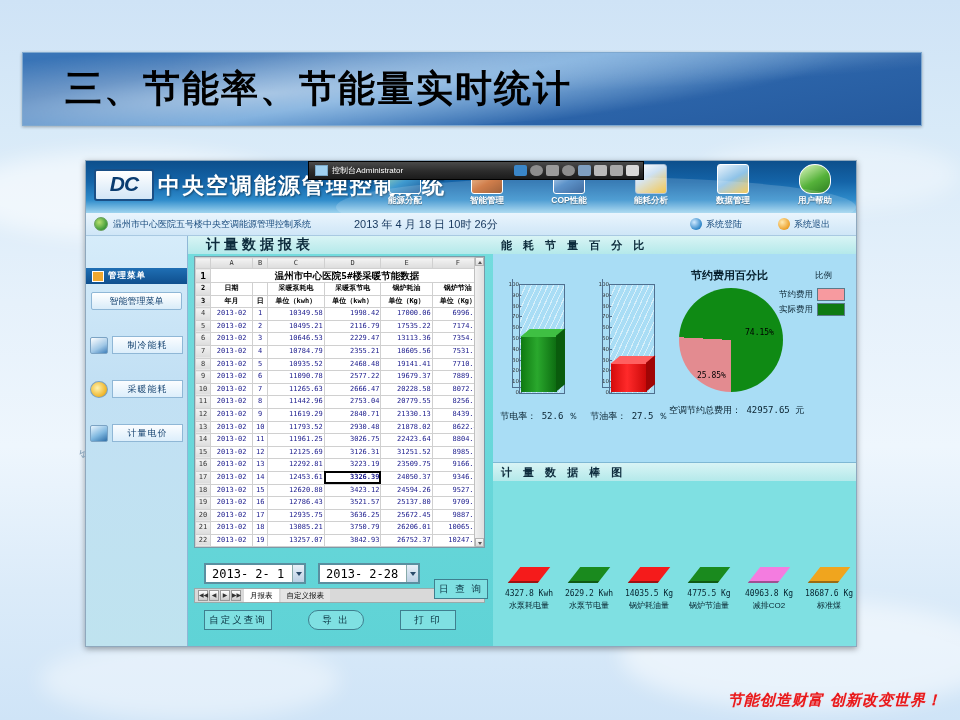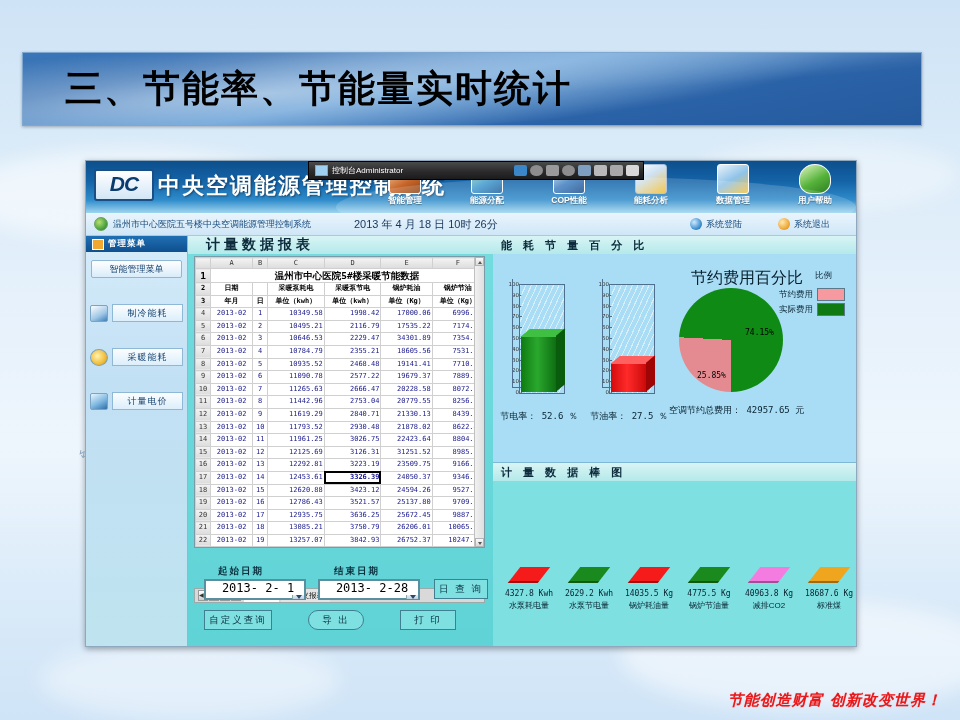--- a/index.html
+++ b/index.html
@@ -93,21 +93,21 @@
   .dot-blue{background:radial-gradient(circle at 35% 35%,#cfe9ff,#2f86c8 70%,#1a5e96);}
   .dot-orange{background:radial-gradient(circle at 35% 35%,#ffe9b0,#eca028 70%,#b96f10);}
 
   
   .app-body{position:relative;height:411px;display:flex;background:#bfe9ea;}
 
   
   .sidebar{width:101px;background:linear-gradient(180deg,#d6ecfa,#c2e0f4 35%,#bfe3ef 100%);
      border-right:1px solid #8fb7d6;position:relative;}
   .side-head{height:16px;background:linear-gradient(180deg,#1f6fb4,#0f4f8e);
-     display:flex;align-items:center;gap:4px;padding-left:6px;}
+     display:flex;align-items:center;gap:4px;padding-left:6px;margin-top:32px;}
   .side-head .sh-ico{width:10px;height:9px;background:#f0a830;border:1px solid #fff;}
   .side-head .sh-txt{color:#fff;font-size:8.5px;font-weight:bold;letter-spacing:1px;}
   .side-sub{margin:8px 5px 0;height:16px;border:1px solid #8fb7d6;border-radius:2px;
      background:linear-gradient(180deg,#ffffff,#d9ecf9);
      font-size:9px;color:#12406e;display:flex;align-items:center;justify-content:center;}
   .side-item{display:flex;align-items:center;gap:4px;margin:26px 4px 0;}
   .side-ico{width:16px;height:15px;border:1px solid #7ba3c4;border-radius:2px;flex:none;}
   .si-1{background:linear-gradient(150deg,#ffffff,#9fc7e6 60%,#3f7fba);}
   .si-2{background:radial-gradient(circle at 40% 40%,#fff3b0,#f0b830 65%,#c48810);border-radius:50%;}
   .si-3{background:linear-gradient(150deg,#eaf6ff,#7fb8e0 55%,#2f6fa8);}
@@ -177,21 +177,21 @@
   .g-bar .front{position:absolute;bottom:0;left:0;width:100%;height:100%;}
   .g-bar .top{position:absolute;left:4px;top:-7px;width:100%;height:8px;transform:skewX(-50deg);}
   .g-bar .side{position:absolute;right:-8px;bottom:4px;width:9px;height:100%;transform:skewY(-40deg);}
   .g-axis{position:absolute;left:0;top:6px;height:108px;width:16px;}
   .g-tick{position:absolute;right:0;font-size:5.5px;color:#333;transform:translateY(-50%);
      font-family:"DejaVu Sans","Liberation Sans",sans-serif;}
   .g-tick:after{content:"";position:absolute;right:-3px;top:50%;width:3px;height:1px;background:#4f6f8f;}
   .g-cap{position:absolute;top:132px;left:-12px;width:96px;text-align:center;font-size:9px;color:#07202e;
      white-space:nowrap;font-family:"DejaVu Sans Mono","Liberation Mono",monospace;}
 
-  .pie-title{position:absolute;font-size:16px;font-weight:normal;color:#07202e;white-space:nowrap;}
+  .pie-title{position:absolute;font-size:11px;font-weight:bold;color:#07202e;white-space:nowrap;}
   .pie{position:absolute;width:104px;height:104px;border-radius:50%;overflow:hidden;
      background:conic-gradient(from 180deg,#e38b90 0deg 93.06deg,#0f8a14 93.06deg 360deg);}
   .pie-lbl{position:absolute;font-size:8px;color:#000;font-family:"DejaVu Sans Mono","Liberation Mono",monospace;}
   .legend-t{position:absolute;font-size:8.5px;color:#07202e;}
   .leg-row{position:absolute;display:flex;align-items:center;gap:4px;font-size:8.5px;color:#07202e;white-space:nowrap;}
   .leg-sw{width:26px;height:11px;border:1px solid #5a7a8a;}
   .total-txt{position:absolute;font-size:9px;color:#07202e;white-space:nowrap;
      font-family:"DejaVu Sans Mono","Liberation Mono",monospace;}
 
   .mbar{position:absolute;width:60px;text-align:center;}
@@ -233,26 +233,26 @@
       <span></span>
       <span></span>
     </span>
   </div>
 
   <div class="app-header">
     <div class="logo">DC</div>
     <div class="sys-title">中央空调能源管理控制系统</div>
     <div class="nav">
       <div class="nav-item">
+        <div class="nav-ico ic-b"></div>
+        <div class="nav-lbl">能源分配</div>
+      </div>
+      <div class="nav-item">
         <div class="nav-ico ic-a"></div>
         <div class="nav-lbl">智能管理</div>
-      </div>
-      <div class="nav-item">
-        <div class="nav-ico ic-b"></div>
-        <div class="nav-lbl">能源分配</div>
       </div>
       <div class="nav-item">
         <div class="nav-ico ic-c"></div>
         <div class="nav-lbl">COP性能</div>
       </div>
       <div class="nav-item">
         <div class="nav-ico ic-d"></div>
         <div class="nav-lbl">能耗分析</div>
       </div>
       <div class="nav-item">
@@ -362,21 +362,21 @@
                 <td class="r">2116.79</td>
                 <td class="r">17535.22</td>
                 <td class="r">7174.84</td>
               </tr>
               <tr>
                 <td class="rowh">6</td>
                 <td class="c">2013-02</td>
                 <td class="c">3</td>
                 <td class="r">10646.53</td>
                 <td class="r">2229.47</td>
-                <td class="r">34301.89</td>
+                <td class="r">13113.36</td>
                 <td class="r">7354.04</td>
               </tr>
               <tr>
                 <td class="rowh">7</td>
                 <td class="c">2013-02</td>
                 <td class="c">4</td>
                 <td class="r">10784.79</td>
                 <td class="r">2355.21</td>
                 <td class="r">18605.56</td>
                 <td class="r">7531.62</td>
@@ -531,25 +531,25 @@
           <i>▶</i>
           <i>▶▶</i>
         </span>
         <span class="tab">月报表</span>
         <span class="tab inactive">自定义报表</span>
       </div>
 
       <div class="query">
         <span class="q-lbl" style="left:24px;top:2px;">起始日期</span>
         <span class="q-lbl" style="left:140px;top:2px;">结束日期</span>
-        <span class="q-date" style="left:10px;top:16px;width:92px;flex-direction:column;">
+        <span class="q-date" style="left:10px;top:0;width:92px;">
           <span>2013- 2- 1</span>
           <span class="spin"></span>
         </span>
-        <span class="q-date" style="left:124px;top:16px;width:92px;flex-direction:column;">
+        <span class="q-date" style="left:124px;top:0;width:92px;">
           <span>2013- 2-28</span>
           <span class="spin"></span>
         </span>
         <span class="q-btn" style="left:240px;top:16px;width:52px;">日 查 询</span>
         <span class="q-btn" style="left:10px;top:47px;width:66px;">自定义查询</span>
         <span class="q-btn" style="left:114px;top:47px;width:54px;border-radius:10px;">导 出</span>
         <span class="q-btn" style="left:206px;top:47px;width:54px;">打 印</span>
       </div>
     </div>
 

